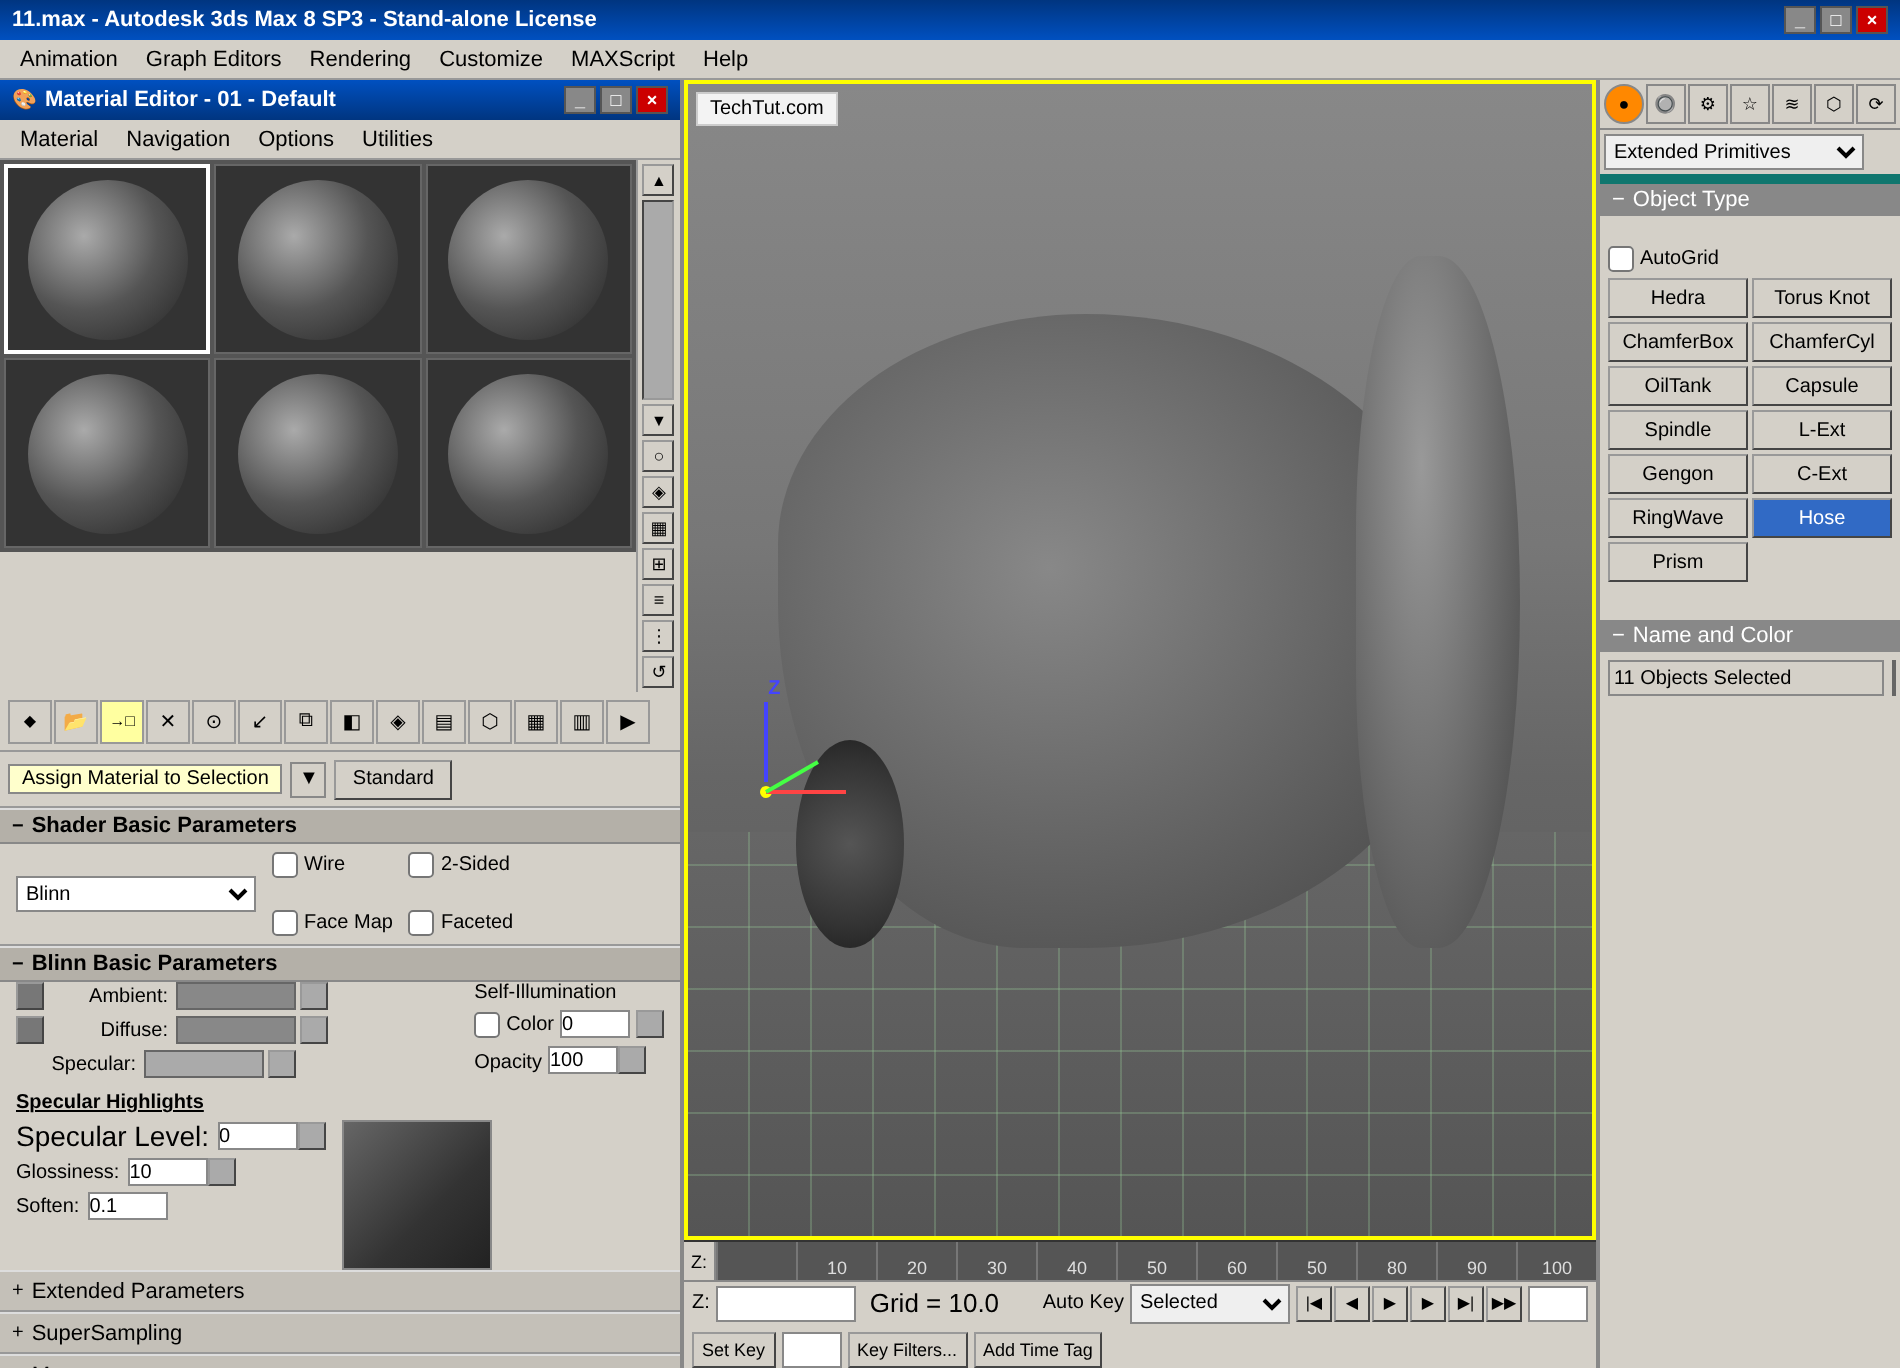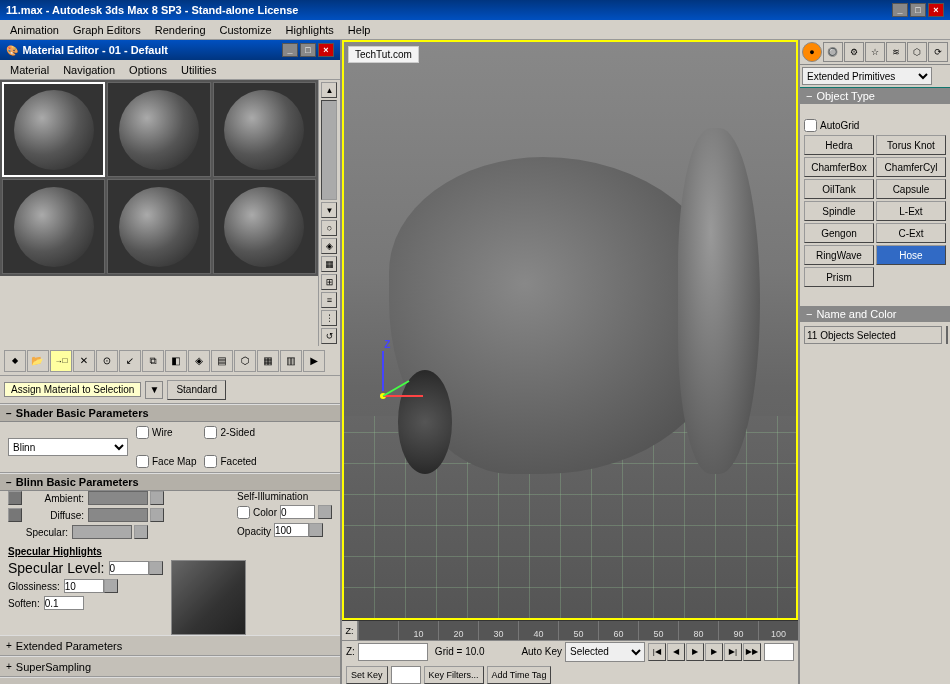--- a/index.html
+++ b/index.html
@@ -92,21 +92,21 @@
     <div class="title-btn">□</div>
     <div class="title-btn" style="background:#c00;">×</div>
   </div>
 </div>
 
 <div id="menu-bar">
   <div class="menu-item">Animation</div>
   <div class="menu-item">Graph Editors</div>
   <div class="menu-item">Rendering</div>
   <div class="menu-item">Customize</div>
-  <div class="menu-item">Highlights</div>
+  <div class="menu-item">MAXScript</div>
   <div class="menu-item">Help</div>
 </div>
 
 <div id="main-layout">
 
   <div id="left-panel">
 
     <div id="mat-title-bar">
       <span style="font-size:10px; margin-right:4px;">🎨</span>
       <span>Material Editor - 01 - Default</span>
@@ -352,21 +352,21 @@
         <div class="tick">90</div>
         <div class="tick">100</div>
       </div>
     </div>
 
     <div style="height:44px; background:#d4d0c8; border-top:1px solid #888; display:flex; align-items:center; padding:0 4px; gap:3px; flex-wrap:wrap;">
 
       <span style="font-size:10px;">Z:</span>
       <input type="text" style="width: 70px; height: 18px; border: 1px solid rgb(136, 136, 136); background: rgb(255, 255, 255); font-size: 10px;">
 
-      <span style="font-size:10px; margin-left:4px;">Grid = 10.0</span>
+      <span style="font-size:13px; margin-left:4px;">Grid = 10.0</span>
 
       <div style="flex:1;"></div>
 
       <span style="font-size:10px;">Auto Key</span>
 
       <select style="height:20px; width:80px; border:1px solid #888; font-size:10px;">
         <option>Selected</option>
       </select>
 
       <div style="display:flex; gap:1px;">
@@ -393,21 +393,21 @@
 
     <div class="rp-toolbar-row" style="border-bottom:1px solid #888;">
       <div class="rp-btn" style="background:#ff8800; border-radius:50%;">●</div>
       <div class="rp-btn">🔘</div>
       <div class="rp-btn">⚙</div>
       <div class="rp-btn">☆</div>
       <div class="rp-btn">≋</div>
       <div class="rp-btn">⬡</div>
       <div class="rp-btn">⟳</div>
     </div>
-    <div class="rp-toolbar-row" style="border-bottom:1px solid #0f766e;">
+    <div class="rp-toolbar-row" style="border-bottom:5px solid #0f766e;">
       <select style="height:18px; width:130px; border:1px solid #888; font-size:10px;">
         <option>Extended Primitives</option>
       </select>
     </div>
 
     <div>
       <div style="background:#888; color:white; font-size:11px; padding:2px 6px; display:flex; align-items:center; cursor:pointer;">
         <span style="margin-right:4px;">−</span>
         <span>Object Type</span>
       </div>

